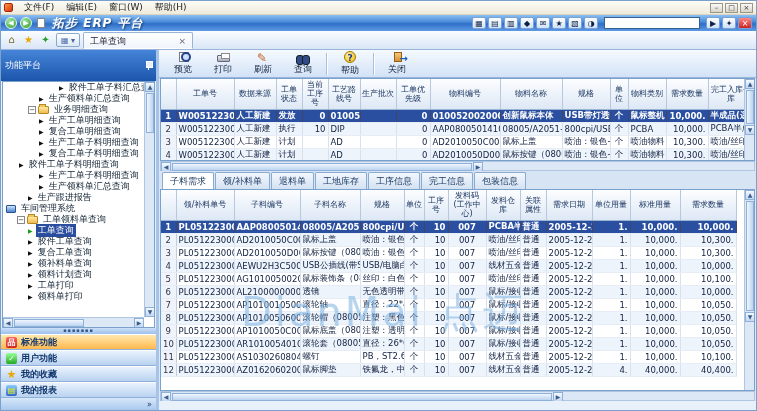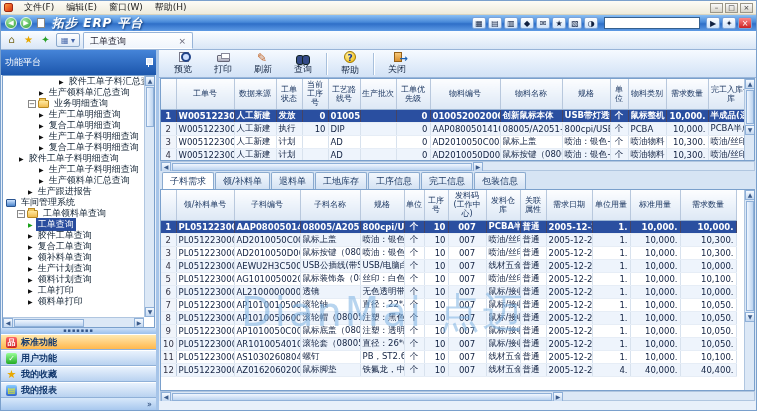--- a/index.html
+++ b/index.html
@@ -28,21 +28,21 @@
   .tabrow { height:19px; background:linear-gradient(#fbfdff,#d9e6f6); border-bottom:1px solid #98b4d8; display:flex; align-items:flex-end; padding:0 2px; }
   .tr-ico { width:15px; height:14px; margin:0 1px 2px 1px; text-align:center; font-size:10px; line-height:14px; color:#7a6a20; }
   .tr-grid { width:24px; height:14px; margin:0 3px 2px 2px; border:1px solid #8aa8cc; border-radius:2px; background:linear-gradient(#fff,#dce8f6); font-size:8px; text-align:center; line-height:13px; color:#4466aa; }
   .ptab { width:110px; height:17px; line-height:16px; padding:0 6px; font-size:9px; color:#223; border:1px solid transparent; display:flex; align-items:center; }
   .ptab.active { background:linear-gradient(#ffffff,#f0f5fc); border:1px solid #98b4d8; border-bottom:1px solid #fff; border-radius:2px 2px 0 0; }
   .ptab .x { margin-left:auto; color:#667; font-size:9px; }
 
   
   .main { flex:1; display:flex; min-height:0; background:#c8dcf4; }
   .sidebar { width:158px; display:flex; flex-direction:column; border-right:3px solid #a6c4e8; background:#e8f0fa; }
-  .s-header { height:25px; background:linear-gradient(#4584d8,#1c56ac); color:#fff; font-size:9px; display:flex; align-items:center; padding:0 4px; }
+  .s-header { height:31px; background:linear-gradient(#4584d8,#1c56ac); color:#fff; font-size:9px; display:flex; align-items:center; padding:0 4px; }
   .pin { margin-left:auto; width:7px; height:9px; position:relative; }
   .pin::before { content:""; position:absolute; top:0; left:1px; width:5px; height:5px; background:#e8eef8; border:1px solid #fff; }
   .pin::after { content:""; position:absolute; top:5px; left:3px; width:1px; height:4px; background:#fff; }
   .tree-wrap { flex:1; position:relative; background:#fff; border:1px solid #7aa0cc; margin:0 1px; overflow:hidden; }
   .tree { position:absolute; top:0; left:0; right:10px; bottom:10px; overflow:hidden; }
   .tnode { height:11px; display:flex; align-items:center; white-space:nowrap; }
   .expbox { width:8px; height:8px; border:1px solid #888; background:#fff; font-size:7px; line-height:6px; text-align:center; color:#333; margin-right:2px; flex:none; }
   .ticon { flex:none; margin-right:3px; }
   .ticon.arrow, .ticon.arrow-green { font-size:6px; color:#111; }
   .ticon.arrow-green { color:#18a018; }
@@ -234,24 +234,20 @@
             <div class="tnode" style="padding-left: 25px;">
               <span class="ticon arrow">▶</span>
               <span class="tlabel">复合工单查询</span>
             </div>
             <div class="tnode" style="padding-left: 25px;">
               <span class="ticon arrow">▶</span>
               <span class="tlabel">领补料单查询</span>
             </div>
             <div class="tnode" style="padding-left: 25px;">
               <span class="ticon arrow">▶</span>
-              <span class="tlabel">生产计划查询</span>
-            </div>
-            <div class="tnode" style="padding-left: 25px;">
-              <span class="ticon arrow">▶</span>
               <span class="tlabel">领料计划查询</span>
             </div>
             <div class="tnode" style="padding-left: 25px;">
               <span class="ticon arrow">▶</span>
               <span class="tlabel">工单打印</span>
             </div>
             <div class="tnode" style="padding-left: 25px;">
               <span class="ticon arrow">▶</span>
               <span class="tlabel">领料单打印</span>
             </div>

